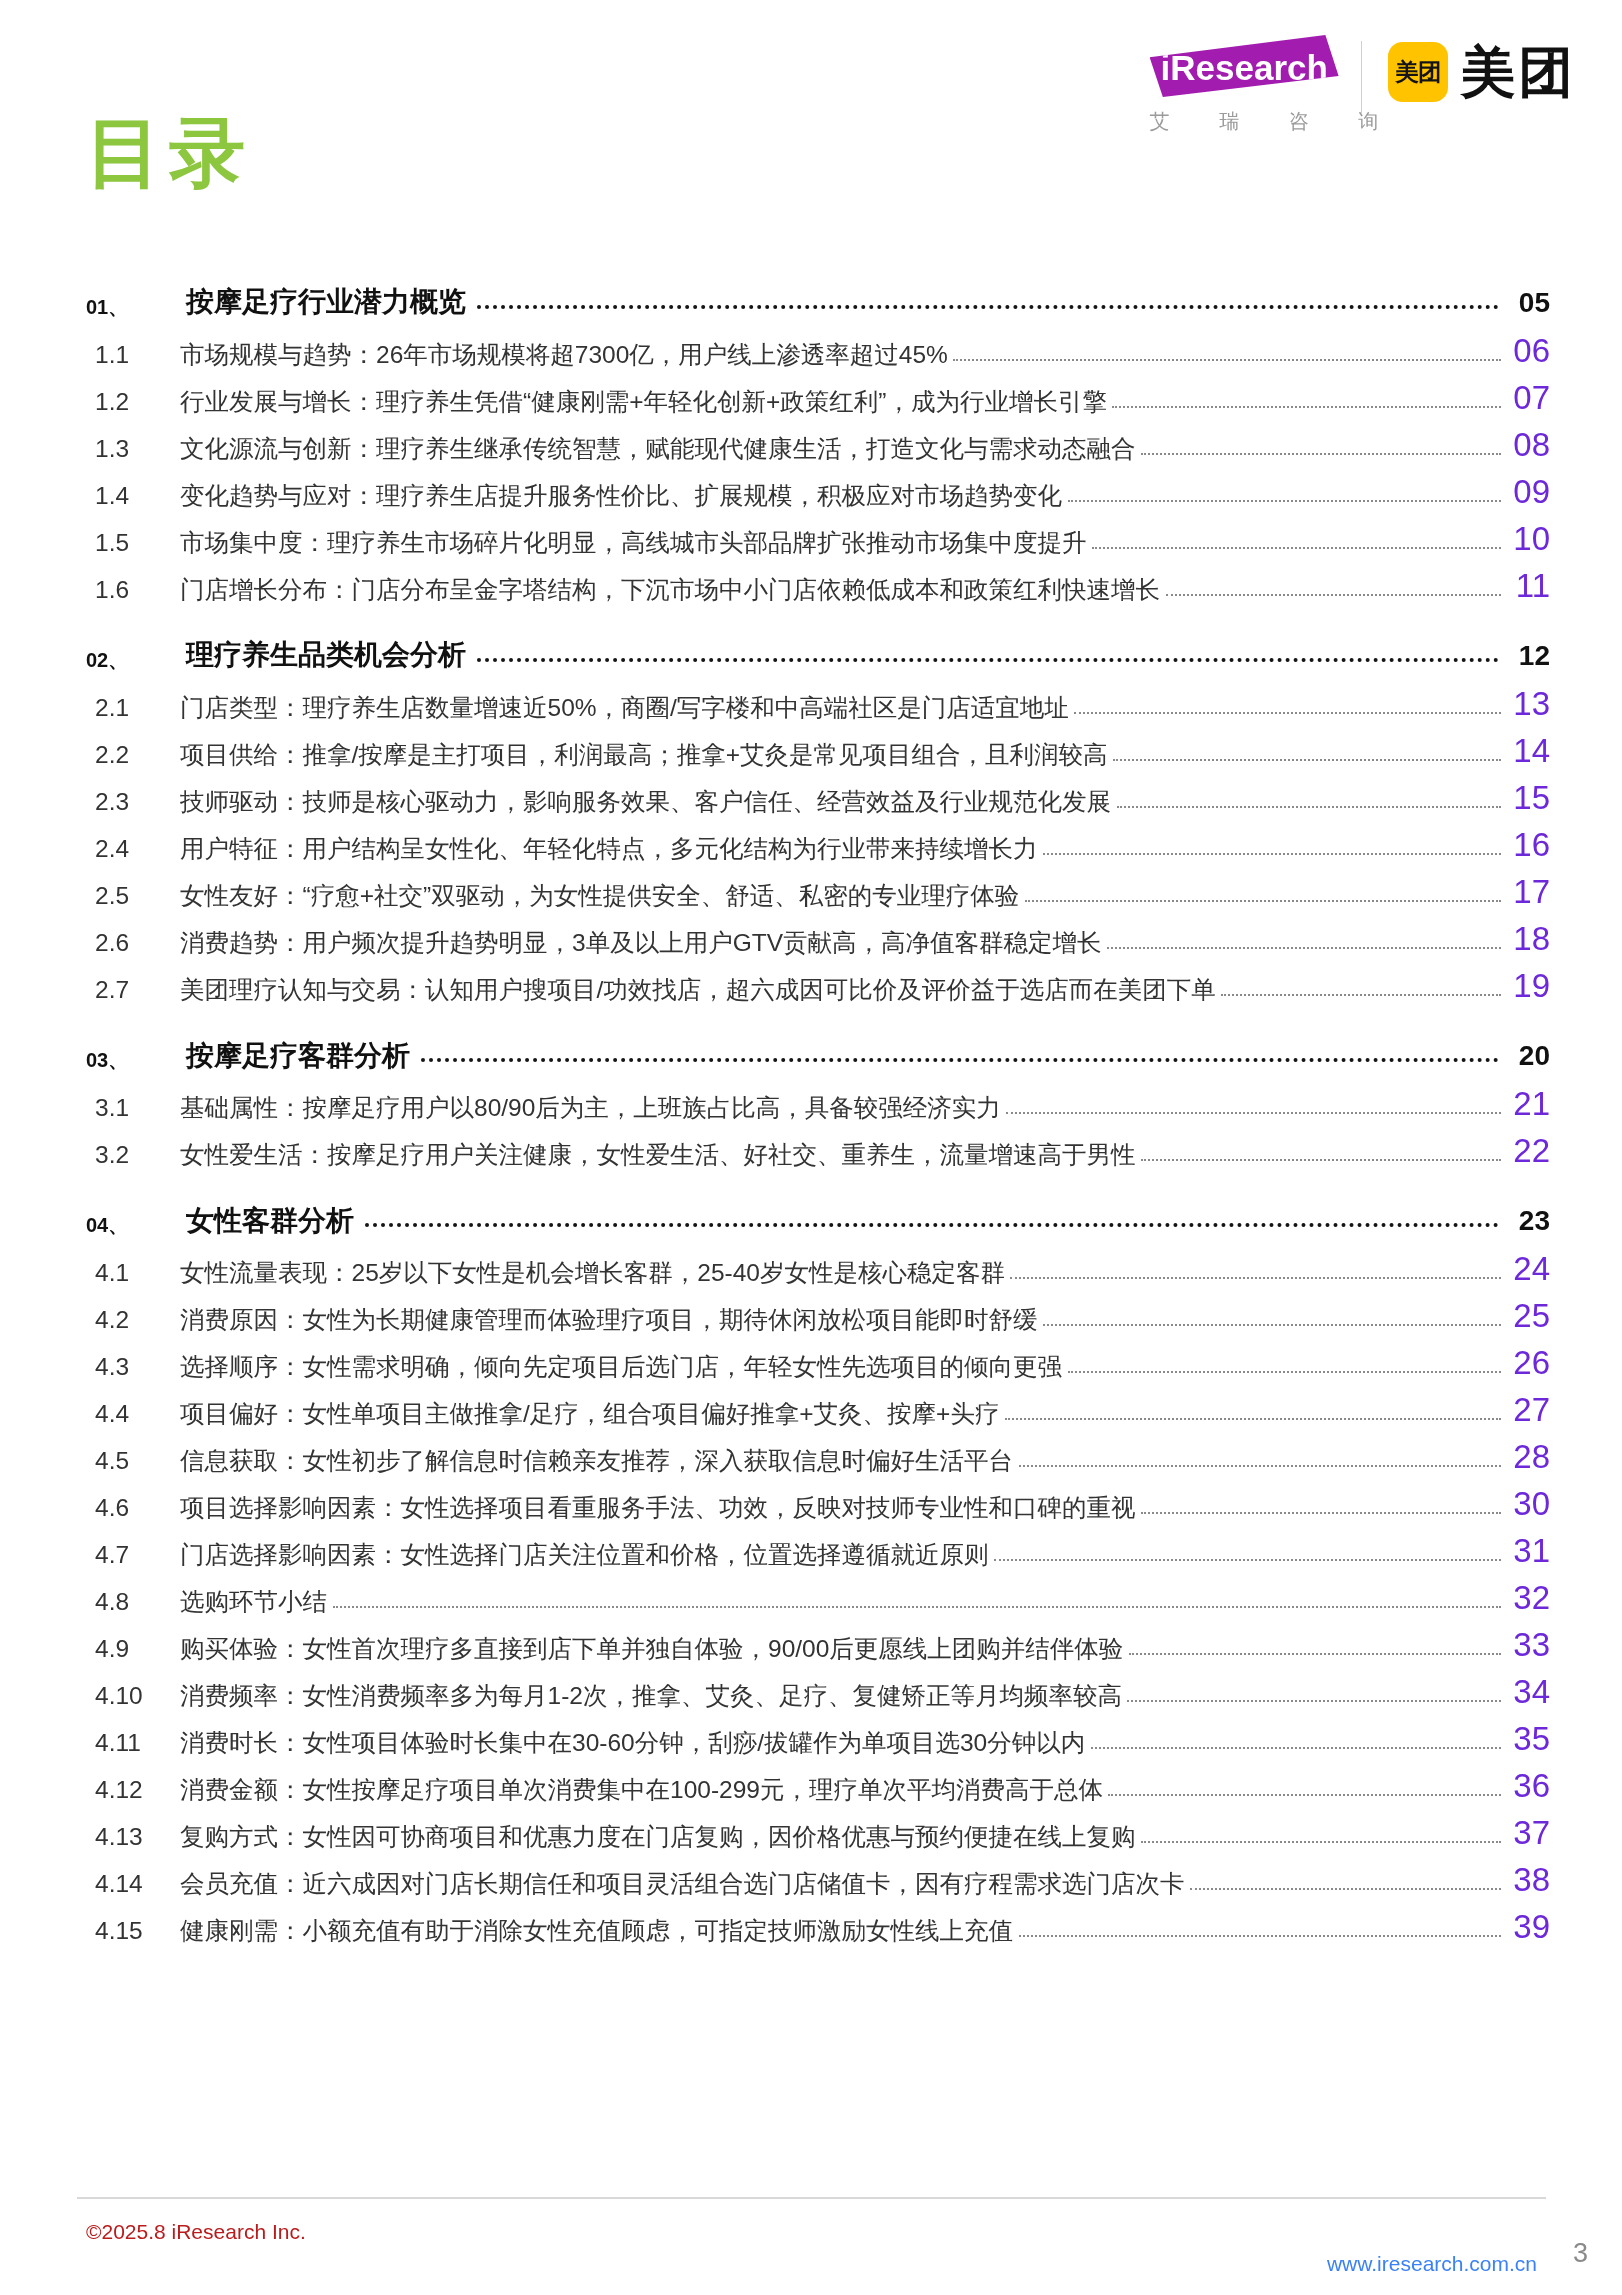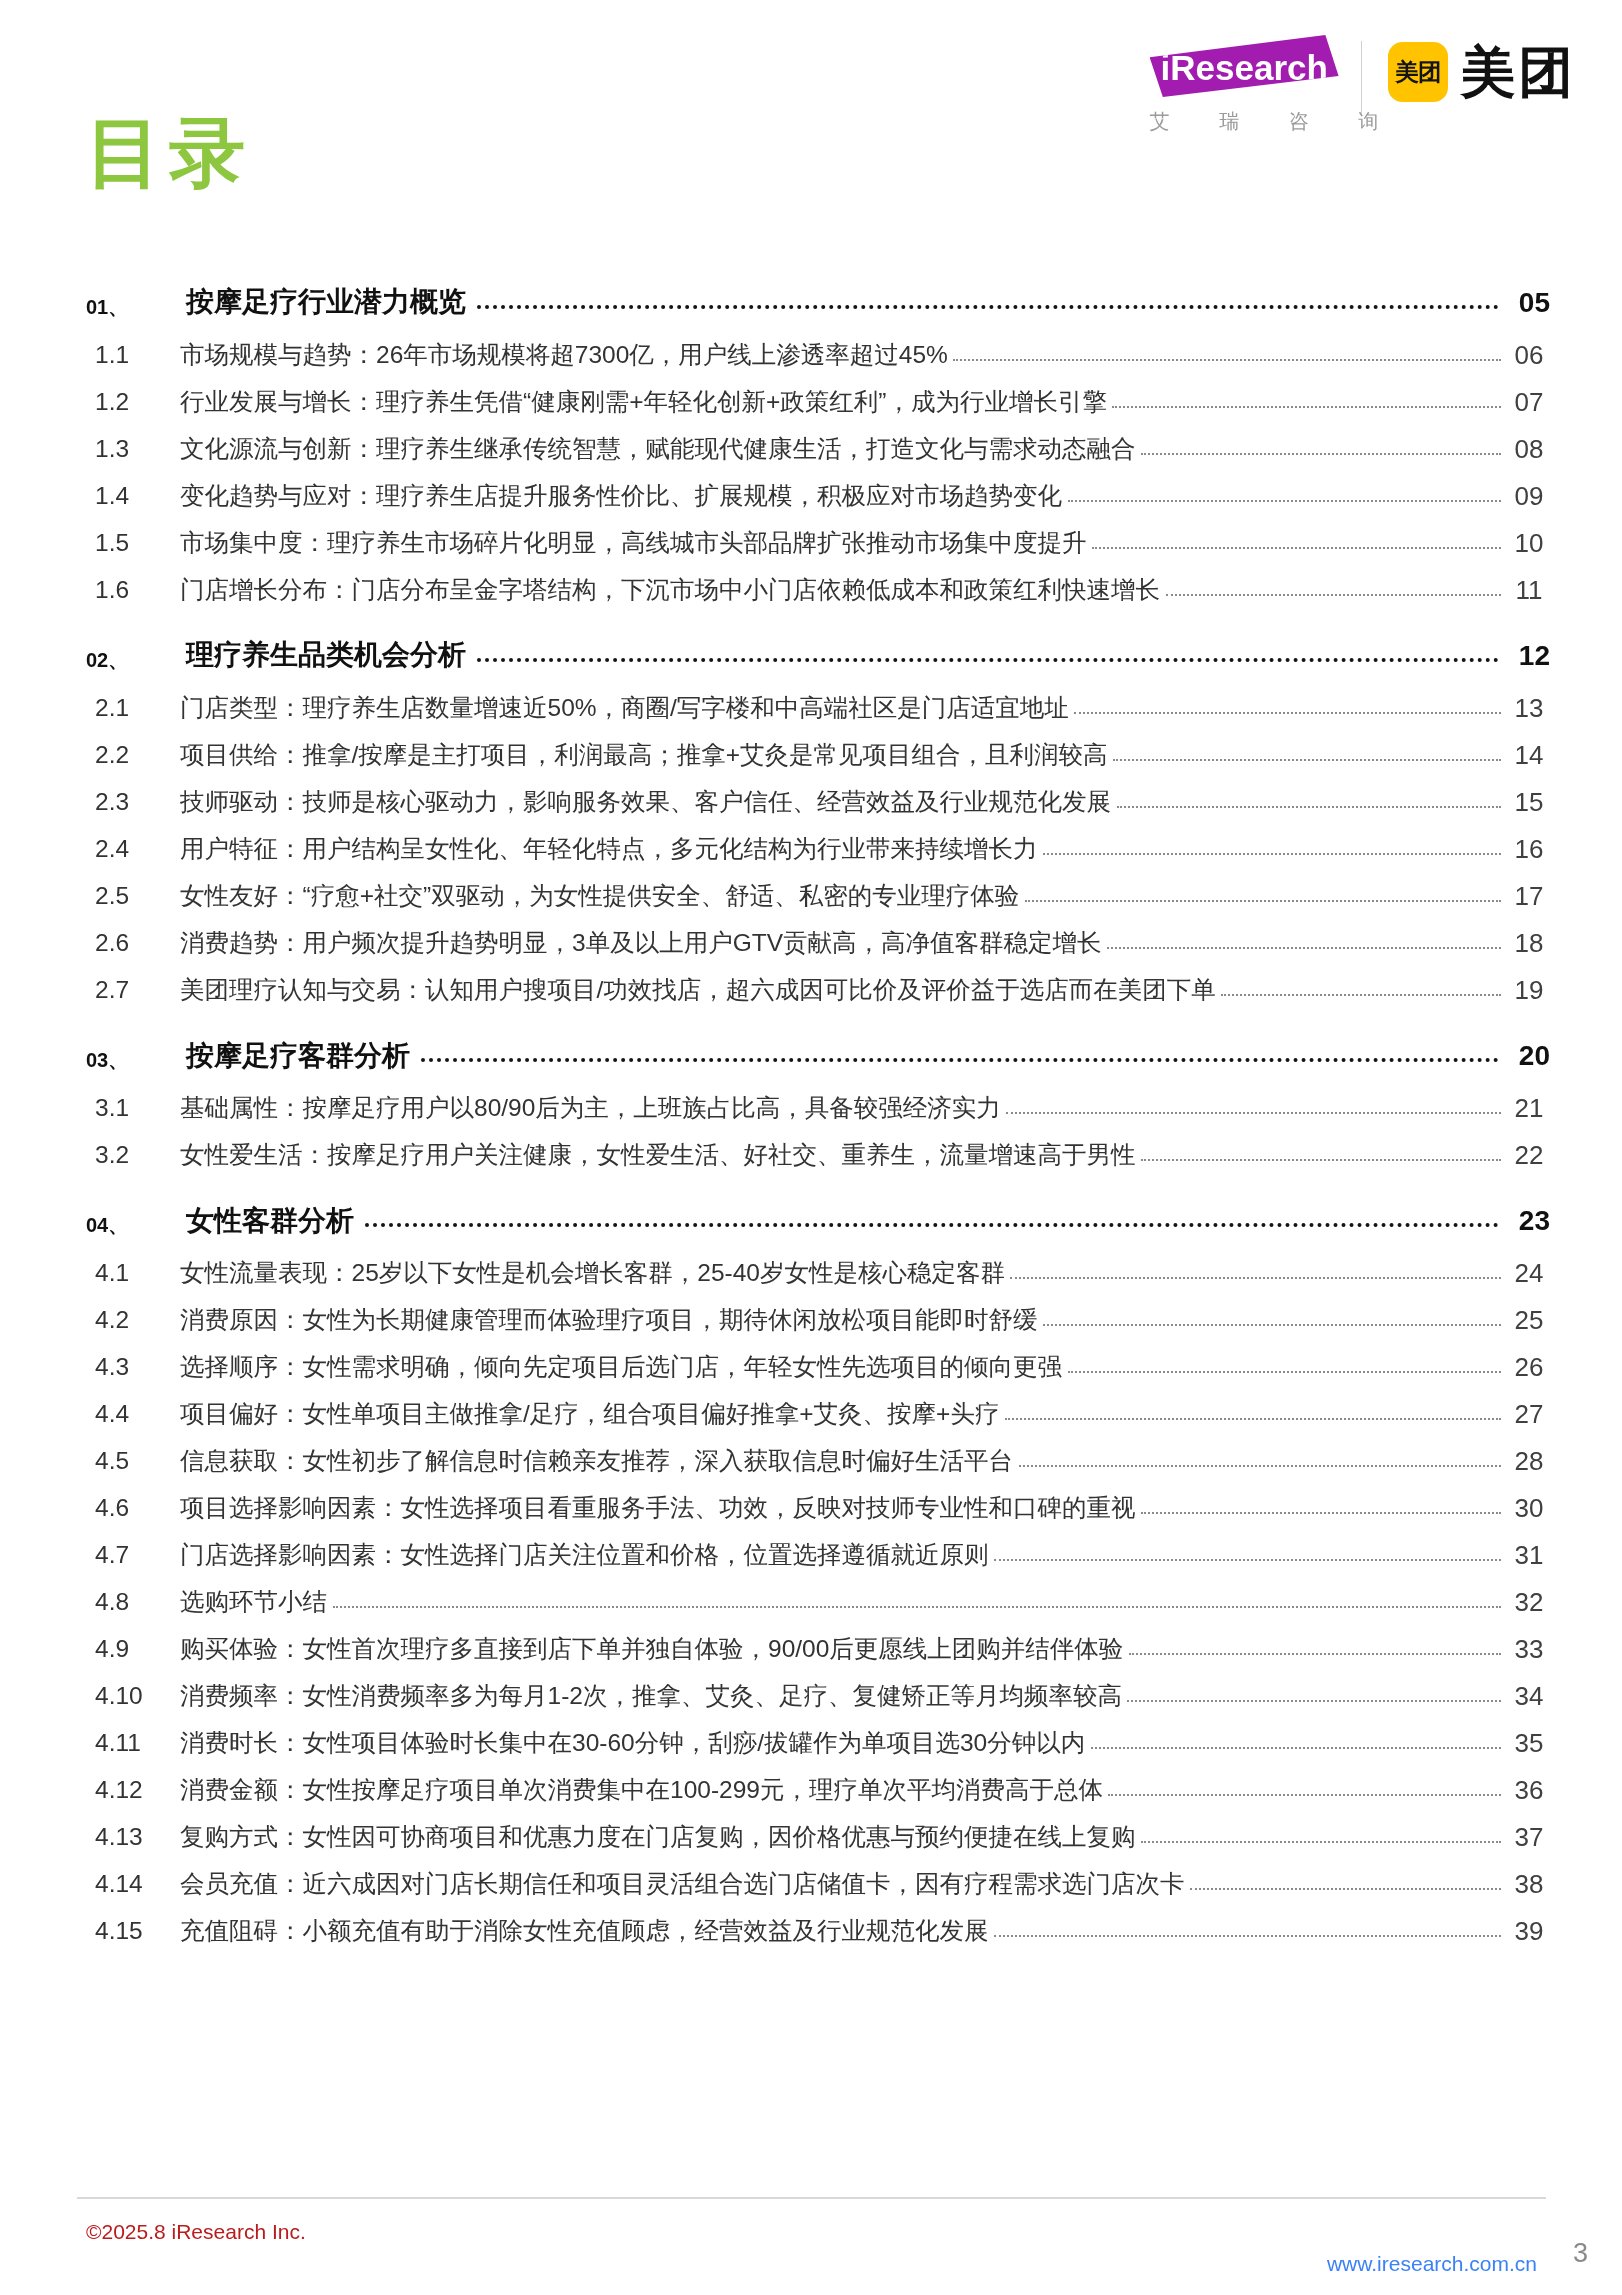--- a/index.html
+++ b/index.html
@@ -74,21 +74,21 @@
   .toc-row .ttl    { flex:none; white-space:nowrap; line-height:1.15; }
   .section .ttl    { font-size:28px; font-weight:bold; color:#111111; }
   .item .ttl       { font-size:24.5px; color:#333333; }
 
   .toc-row .leader { flex:1; min-width:22px; }
   .section .leader { border-bottom:4.5px dotted #151515; margin:0 9px 10px 11px; }
   .item .leader    { border-bottom:2.7px dotted #8a8a8a; margin:0 7.3px 8.2px 5.5px; }
 
   .toc-row .pg     { flex:none; min-width:42px; text-align:right; line-height:1.1; }
   .section .pg     { font-size:28px; font-weight:bold; color:#111111; }
-  .item .pg        { font-size:26px; color:#404040;text-align:center; }
+  .item .pg        { font-size:33px; color:#6d28d9; }
 
   
   .footer-line {
     position:absolute; left:77px; right:77px; top:2197px;
     border-top:2.7px solid #d8d8d8; height:0;
   }
   .footer-copy {
     position:absolute; left:86px; top:2220px;
     color:#b91c1c; font-size:21px;
   }
@@ -317,21 +317,21 @@
         <span class="pg">37</span>
       </div>
       <div class="toc-row item">
         <span class="num">4.14</span>
         <span class="ttl">会员充值：近六成因对门店长期信任和项目灵活组合选门店储值卡，因有疗程需求选门店次卡</span>
         <span class="leader"></span>
         <span class="pg">38</span>
       </div>
       <div class="toc-row item">
         <span class="num">4.15</span>
-        <span class="ttl">充值阻碍：小额充值有助于消除女性充值顾虑，经营效益及行业规范化发展</span>
+        <span class="ttl">健康刚需：小额充值有助于消除女性充值顾虑，可指定技师激励女性线上充值</span>
         <span class="leader"></span>
         <span class="pg">39</span>
       </div>
     </div>
 
   <div class="footer-line"></div>
   <div class="footer-copy">©2025.8 iResearch Inc.</div>
   <div class="footer-site">www.iresearch.com.cn</div>
   <div class="footer-pagenum">3</div>
 

